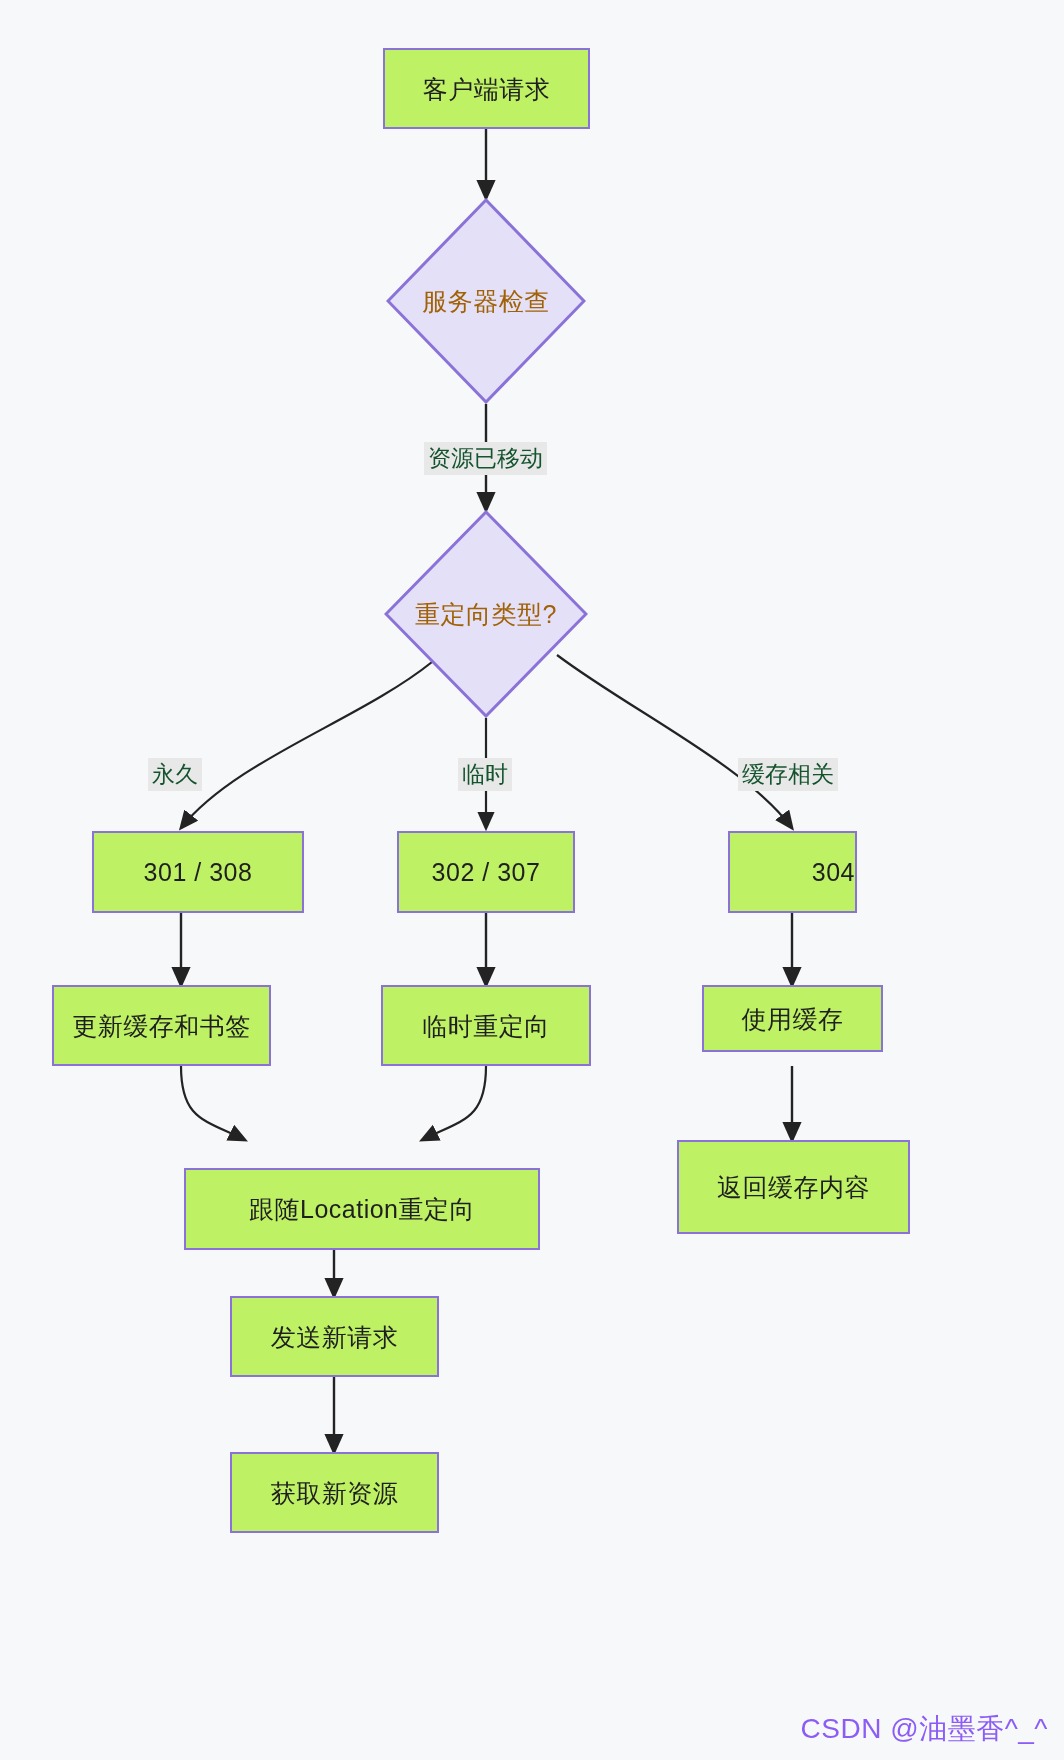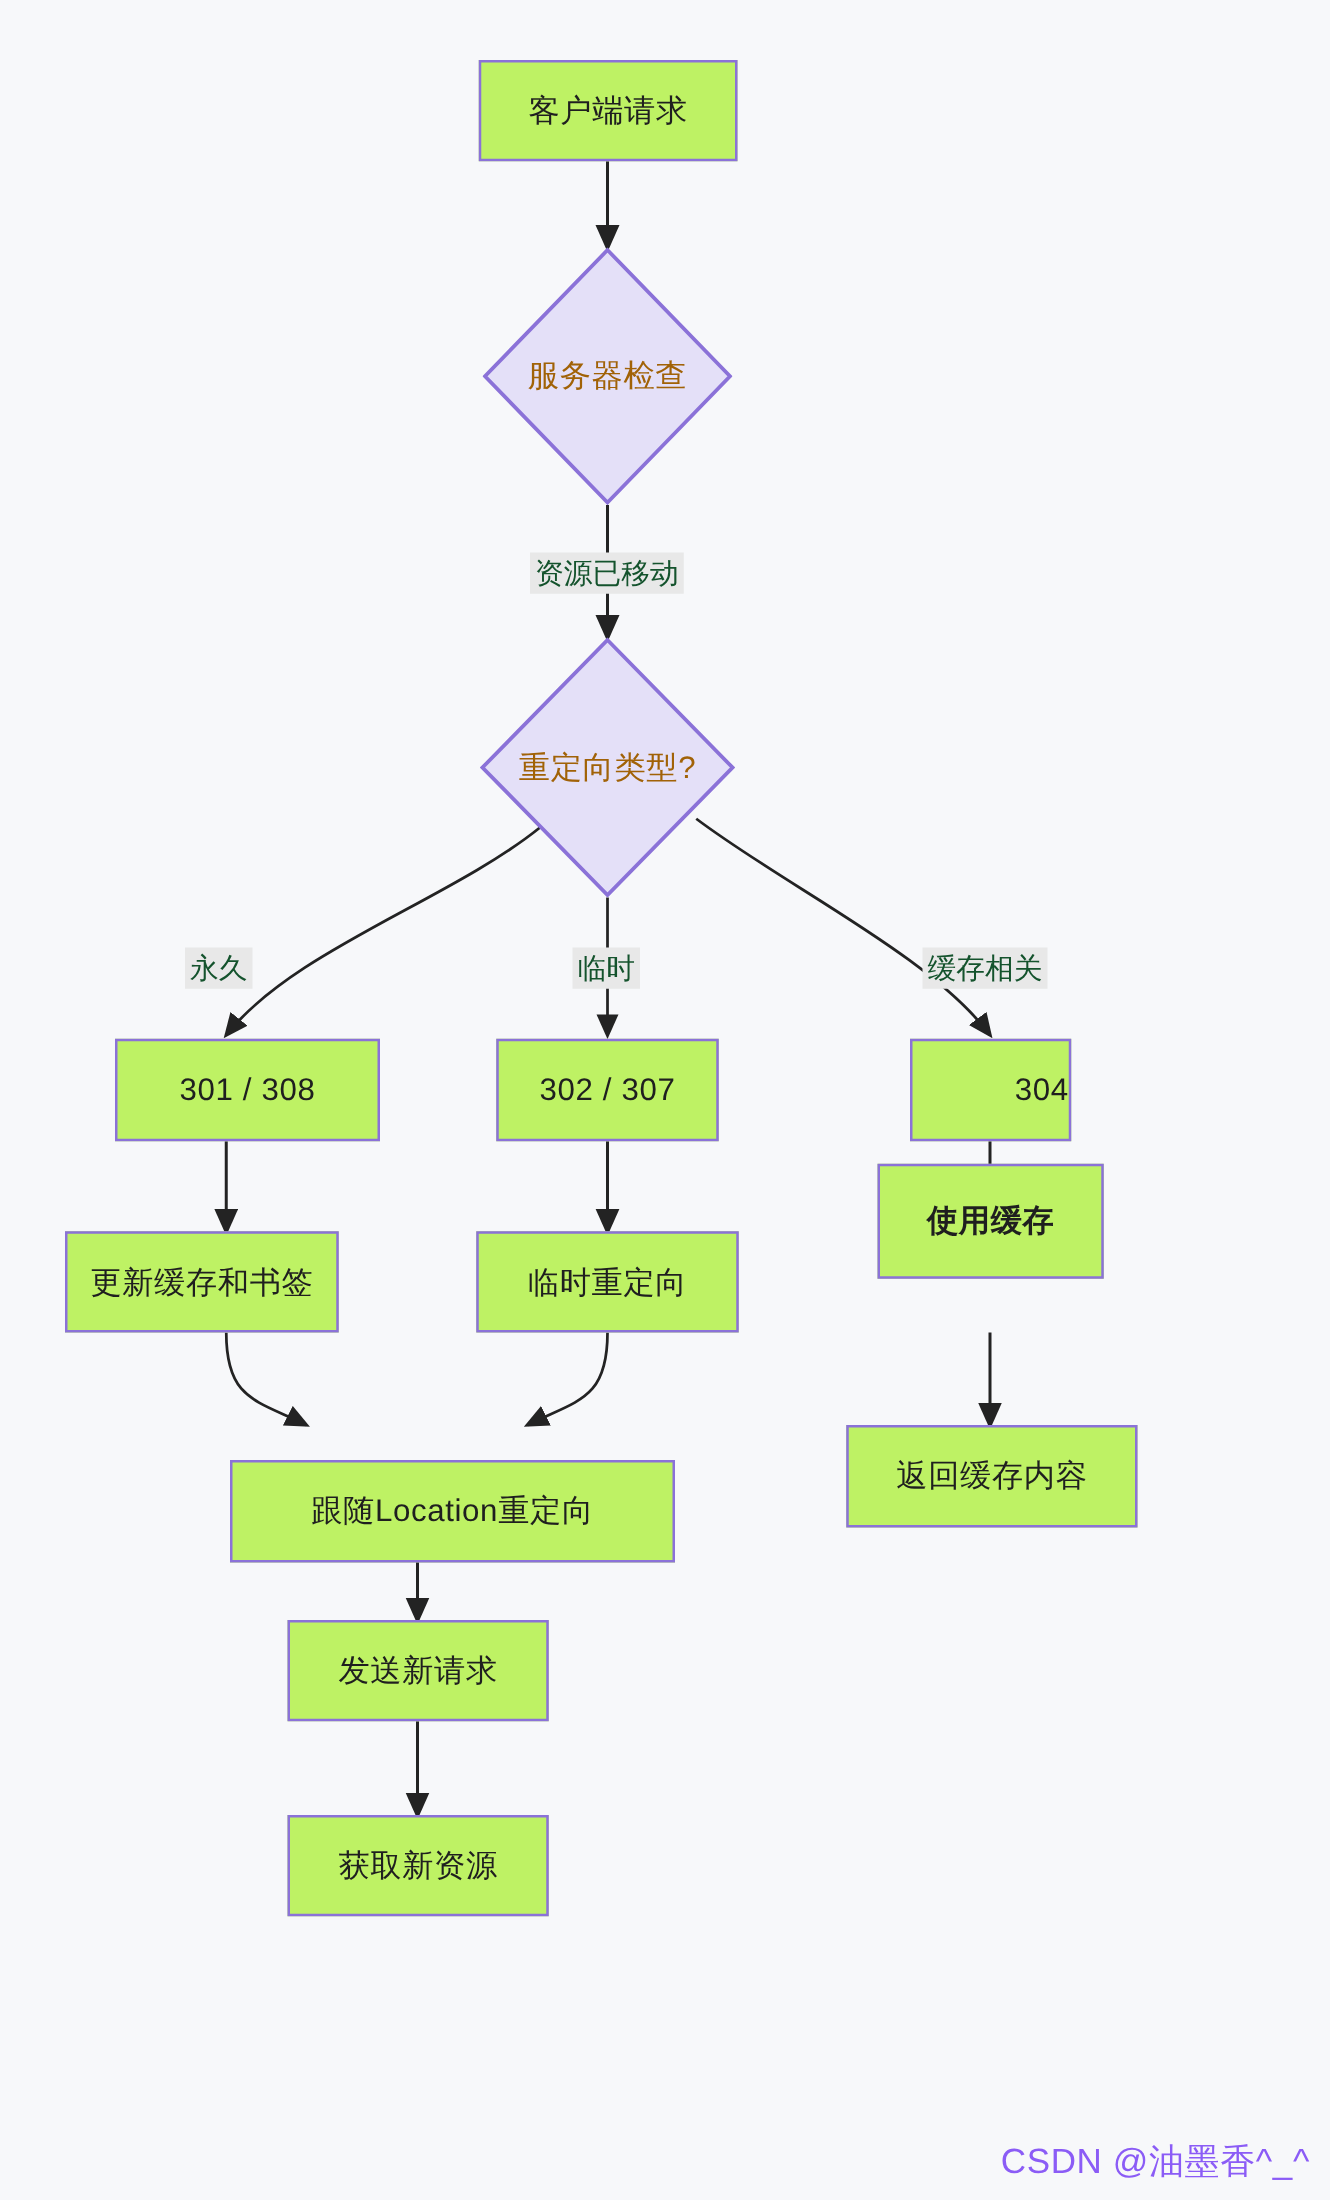--- a/index.html
+++ b/index.html
@@ -160,29 +160,29 @@
   </div>
 
   <div class="node" style="left:52px; top:985px; width:219px; height:81px;">
     <span>更新缓存和书签</span>
   </div>
 
   <div class="node" style="left:381px; top:985px; width:210px; height:81px;">
     <span>临时重定向</span>
   </div>
 
-  <div class="node" style="left:702px; top:931px; width:181px; height:92px;font-weight:bold;">
+  <div class="node" style="left:702px; top:985px; width:181px; height:67px;">
     <span>使用缓存</span>
   </div>
 
   <div class="node" style="left:184px; top:1168px; width:356px; height:82px;">
     <span>跟随Location重定向</span>
   </div>
 
-  <div class="node" style="left:677px; top:1140px; width:233px; height:82px;">
+  <div class="node" style="left:677px; top:1140px; width:233px; height:94px;">
     <span>返回缓存内容</span>
   </div>
 
   <div class="node" style="left:230px; top:1296px; width:209px; height:81px;">
     <span>发送新请求</span>
   </div>
 
   <div class="node" style="left:230px; top:1452px; width:209px; height:81px;">
     <span>获取新资源</span>
   </div>

